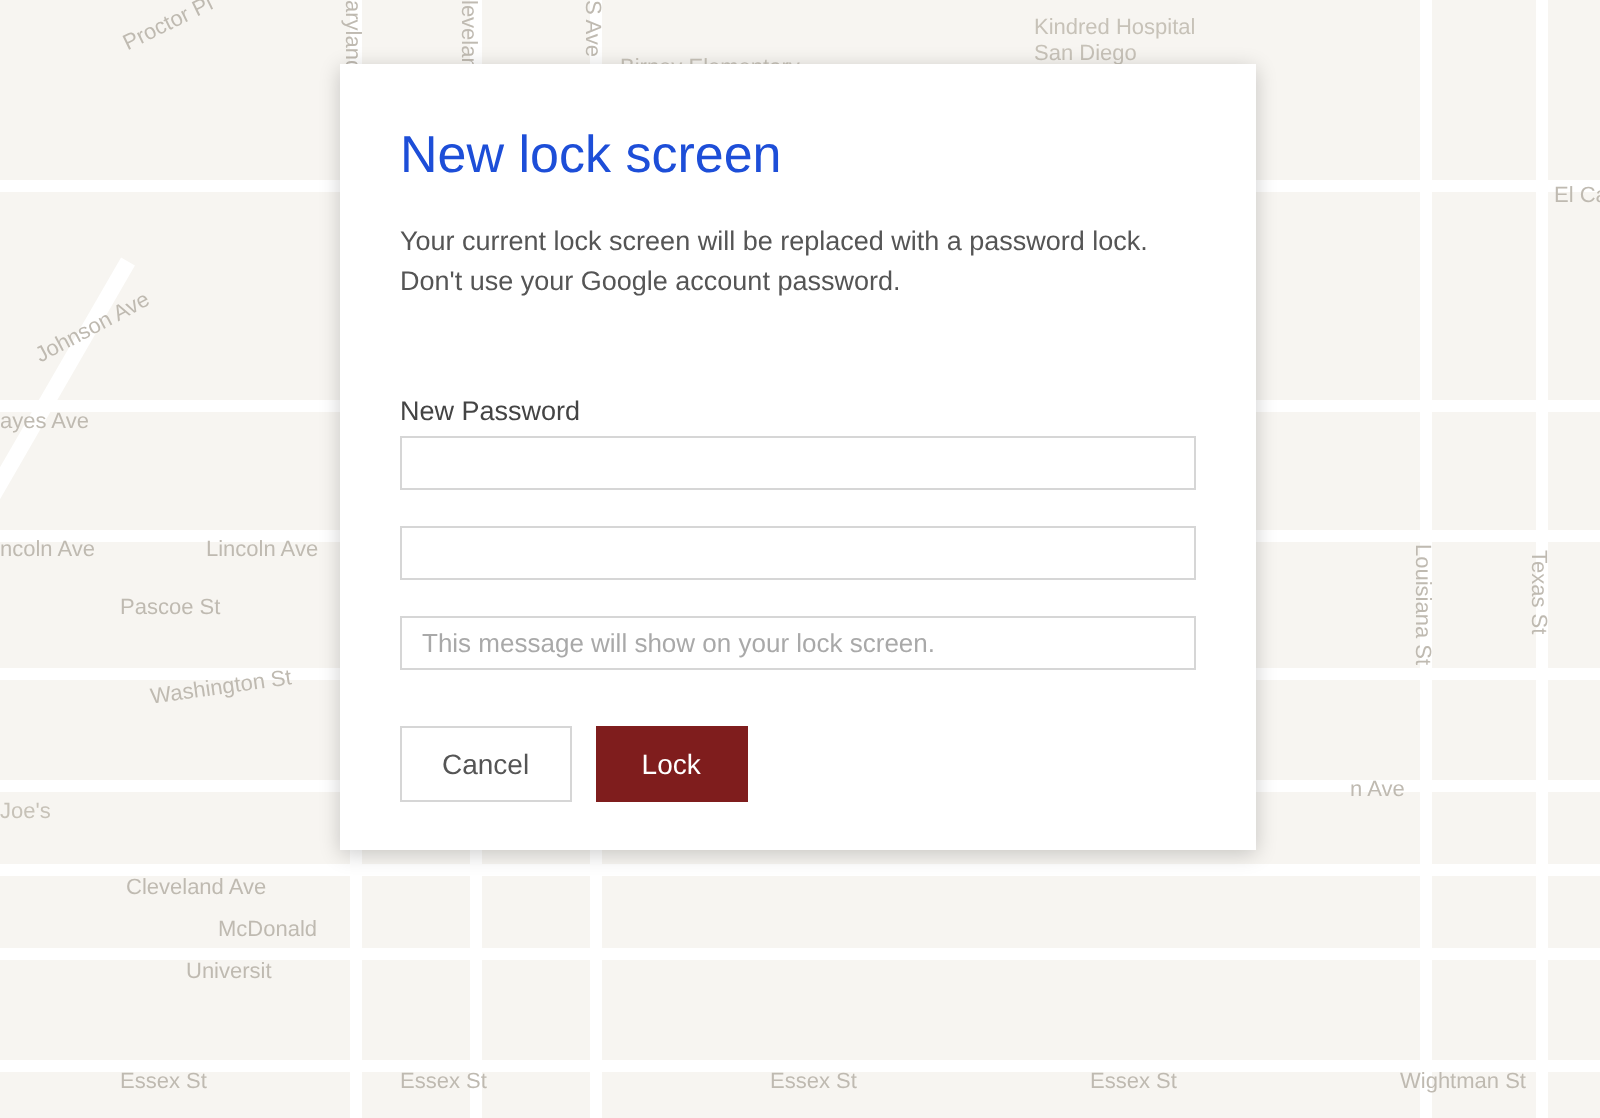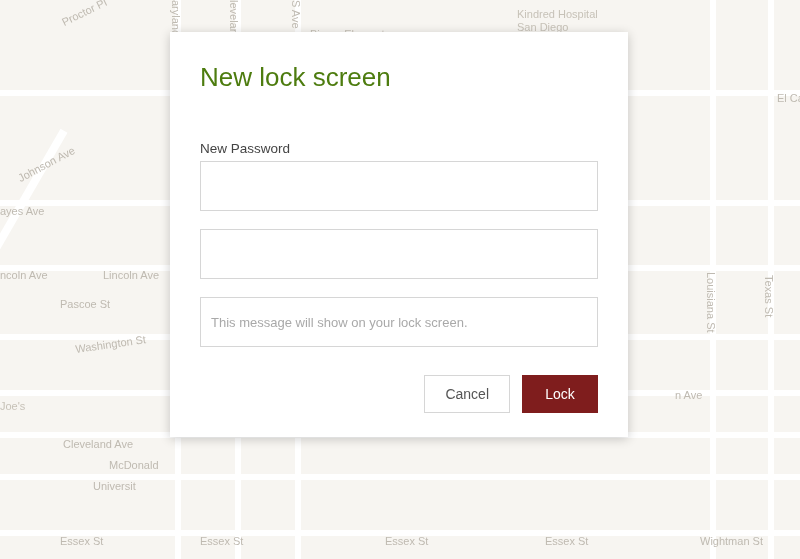--- a/index.html
+++ b/index.html
@@ -49,55 +49,55 @@
       left: 170px;
       top: 32px;
       width: 458px;
       background: #ffffff;
       box-shadow: 0 2px 10px rgba(0,0,0,0.2);
       padding: 30px 30px 24px 30px;
     }
     .dialog-title {
       font-size: 26px;
       font-weight: 400;
-      color: #4d7c0f;
+      color: #1d4ed8;
       margin-bottom: 18px;
     }
     .dialog-description {
       font-size: 13.5px;
       color: #555;
       line-height: 1.45;
       margin-bottom: 22px;
     }
     .field {
       margin-bottom: 18px;
     }
     .field-label {
       font-size: 13.5px;
       color: #444;
       display: block;
       margin-bottom: 5px;
       margin-top: 48px;
     }
     .field-input {
       width: 100%;
-      height: 50px;
+      height: 27px;
       border: 1px solid #d6d6d6;
       background: #fff;
       font-size: 13px;
       padding: 0 10px;
       color: #333;
       outline: none;
     }
     .field-input::placeholder {
       color: #a9a9a9;
     }
     .button-row {
       display: flex;
-      justify-content: flex-end;
+      justify-content: flex-start;
       gap: 12px;
       margin-top: 28px;
     }
     .btn {
       height: 38px;
       padding: 0 20px;
       font-size: 14px;
       border: none;
       cursor: pointer;
       font-family: inherit;
@@ -165,20 +165,21 @@
   <span class="street-label vertical" style="top:275px; left:763px">Texas St</span>
 
   <span class="poi-label" style="top:8px; left:517px; white-space:pre-line">Kindred Hospital
 San Diego</span>
   <span class="poi-label" style="top:28px; left:310px">Birney Elementary</span>
   <span class="poi-label" style="top:400px; left:0px">Joe's</span>
 </div>
 
 <div class="dialog">
   <h1 class="dialog-title">New lock screen</h1>
+  <p class="dialog-description">Your current lock screen will be replaced with a password lock. Don't use your Google account password.</p>
 
   <div class="field">
     <label class="field-label">New Password</label>
     <input type="password" class="field-input" value="" style="">
   </div>
 
   <div class="field">
     <input type="password" class="field-input" value="" style="">
   </div>
 

